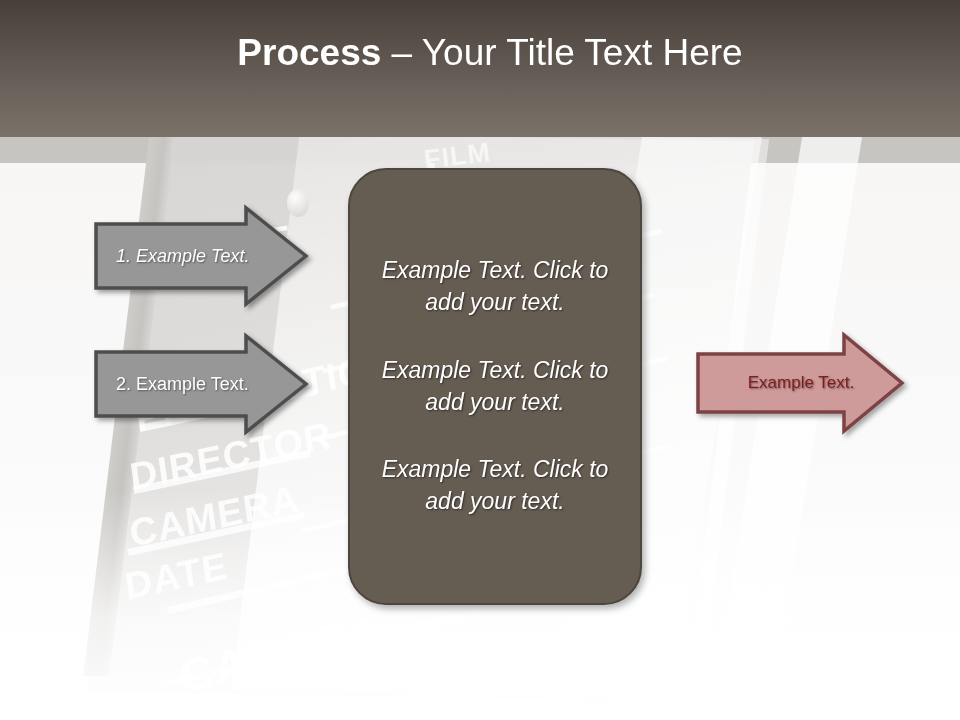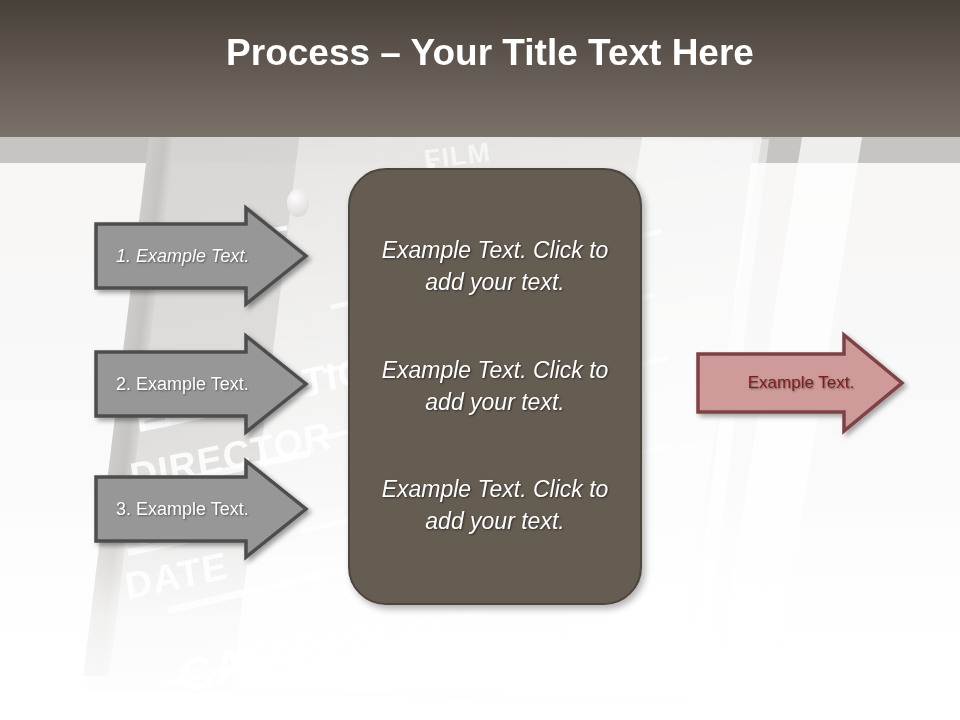--- a/index.html
+++ b/index.html
@@ -116,21 +116,21 @@
     padding-bottom: 32px;
   }
   .title {
     color: #ffffff;
     font-size: 37px;
     line-height: 1;
     white-space: nowrap;
     text-align: center;
   }
   .title .strong { font-weight: bold; margin-left: 20px; }
-  .title .light  { font-weight: bold; }
+  .title .light  { font-weight: normal; }
 
   
   .arrow {
     position: absolute;
     display: flex;
     align-items: center;
   }
   .arrow svg { display: block; overflow: visible; }
   .arrow-label {
     position: absolute;
@@ -162,21 +162,21 @@
     width: 294px; height: 437px;
     background: #655c52;
     border: 2px solid #4d463f;
     border-radius: 38px;
     box-shadow: 3px 4px 7px rgba(0,0,0,.30);
     box-sizing: border-box;
     display: flex;
     flex-direction: column;
     justify-content: center;
     align-items: center;
-    gap: 56px;
+    gap: 36px;
     padding: 0 24px;
   }
   .center-para {
     color: #ffffff;
     font-style: italic;
     font-size: 23px;
     line-height: 1.38;
     text-align: center;
     text-shadow: 1px 1px 2px rgba(0,0,0,.5);
   }
@@ -247,31 +247,20 @@
       <defs>
         <filter id="shA2" x="-25%" y="-25%" width="160%" height="160%">
           <feDropShadow dx="3" dy="3" stdDeviation="2.6" flood-color="#000000" flood-opacity="0.38"></feDropShadow>
         </filter>
       </defs>
       <polygon points="2,18 152,18 152,2 212,50 152,98 152,82 2,82" fill="#979797" stroke="#4d4d4d" stroke-width="3.5" filter="url(#shA2)"></polygon>
     </svg>
     <span class="arrow-label">2. Example Text.</span>
   </div>
 
-  <div class="arrow" style="left:94px; top:459px;">
-    <svg width="215" height="100" viewBox="0 0 215 100">
-      <defs>
-        <filter id="shA3" x="-25%" y="-25%" width="160%" height="160%">
-          <feDropShadow dx="3" dy="3" stdDeviation="2.6" flood-color="#000000" flood-opacity="0.38"></feDropShadow>
-        </filter>
-      </defs>
-      <polygon points="2,18 152,18 152,2 212,50 152,98 152,82 2,82" fill="#979797" stroke="#4d4d4d" stroke-width="3.5" filter="url(#shA3)"></polygon>
-    </svg>
-    <span class="arrow-label">3. Example Text.</span>
-  </div>
 
   <div class="center-box">
     <div class="center-para">Example Text. Click  to add your text.</div>
     <div class="center-para">Example Text. Click  to add your text.</div>
     <div class="center-para">Example Text. Click  to add your text.</div>
   </div>
 
   <div class="arrow" style="left:696px; top:332px;">
     <svg width="210" height="102" viewBox="0 0 210 102">
       <defs>

